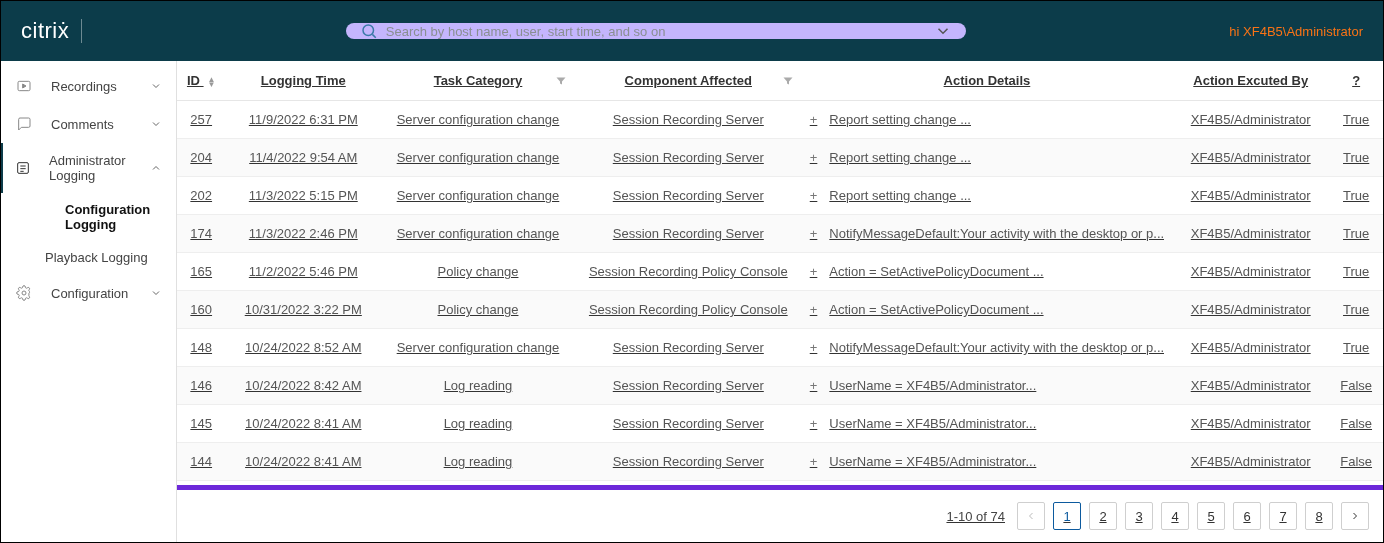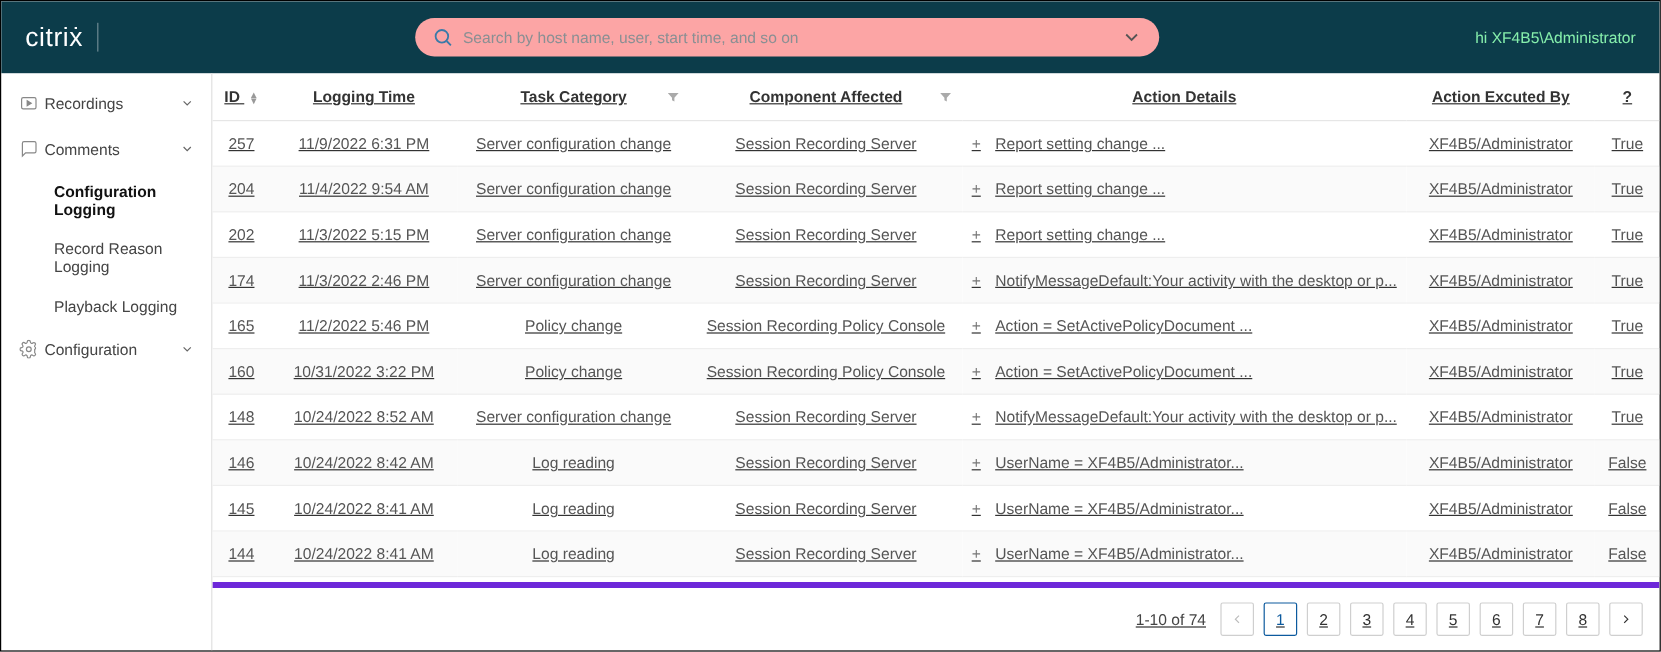--- a/index.html
+++ b/index.html
@@ -13,49 +13,49 @@
       align-items: center;
       padding: 0 20px;
       color: #fff;
     }
     .brand { display:flex; align-items:center; gap:12px; }
     .brand-logo { font-size:22px; font-weight:400; letter-spacing:0.5px; position:relative; }
     .brand-sep { width:1px; height:24px; background: rgba(255,255,255,0.4);}
     .brand-product { font-size:18px; font-weight:300; }
     .search-wrap { flex:1; display:flex; justify-content:center; }
     .search {
-      background:#fca5a5; border-radius:20px; height:32px;
+      background:#c4b5fd; border-radius:20px; height:16px;
       display:flex; align-items:center; padding:0 14px; width:620px;
       position:relative;
     }
     .search input {
       border:none; outline:none; flex:1; font-size:13px; color:#555;
       background:transparent; margin-left:8px;
     }
     .search input::placeholder{ color:#8a8f93; }
     .search-chevron { margin-left:auto; }
-    .user-greeting { font-size:13px; color:#86efac; white-space:nowrap; }
+    .user-greeting { font-size:13px; color:#f97316; white-space:nowrap; }
     
     
     .main { display:flex; height: calc(543px - 60px - 2px); }
     
     
     .sidebar {
       width:176px; border-right:1px solid #e0e0e0;
       padding-top:6px;
     }
     .side-item {
-      display:flex; align-items:center; gap:4px;
+      display:flex; align-items:center; gap:18px;
       padding:10px 14px; cursor:pointer; color:#444;
       position:relative;
     }
     .side-item .chev { margin-left:auto; }
     .side-icon { width:18px; height:18px; display:flex; align-items:center; justify-content:center; color:#666;}
     .side-sub { padding-left:44px; font-size:13px; color:#444; padding-top:9px; padding-bottom:9px; cursor:pointer;}
-    .side-sub.active { font-weight:600; color:#111;}
+    .side-sub.active { font-weight:600; color:#111;margin-left:20px;}
     .side-group-active { border-left:3px solid #0c3c4a; margin-left:-1px; padding-left:12px;}
     
     
     .content { flex:1; overflow:hidden; display:flex; flex-direction:column;text-decoration:underline; }
     .table { width:100%; border-collapse:collapse; }
     .thead th {
       text-align:center; font-weight:600; font-size:13px; color:#333;
       padding:12px 8px; border-bottom:1px solid #e6e6e6;
       position:relative;
     }
@@ -143,22 +143,37 @@
           </svg>
       </span>
       <span>Comments</span>
       <span class="chev">
         <svg width="12" height="12" viewBox="0 0 24 24" fill="none" stroke="#666" stroke-width="2">
             <polyline points="6 9 12 15 18 9"></polyline>
           </svg>
       </span>
     </div>
 
+    <div class="side-item side-group-active">
+      <span class="side-icon">
+        <svg width="16" height="16" viewBox="0 0 24 24" fill="none" stroke="#333" stroke-width="1.5">
+            <rect x="4" y="4" width="16" height="16" rx="2"></rect>
+            <line x1="8" y1="9" x2="16" y2="9"></line>
+            <line x1="8" y1="13" x2="16" y2="13"></line>
+            <line x1="8" y1="17" x2="13" y2="17"></line>
+          </svg>
+      </span>
+      <span>Administrator Logging</span>
+      <span class="chev">
+        <svg width="12" height="12" viewBox="0 0 24 24" fill="none" stroke="#666" stroke-width="2">
+            <polyline points="6 15 12 9 18 15"></polyline>
+          </svg>
+      </span>
+    </div>
     <div class="side-sub active">Configuration Logging</div>
-    <div class="side-sub">Record Reason Logging</div>
     <div class="side-sub">Playback Logging</div>
 
     <div class="side-item">
       <span class="side-icon">
         <svg width="16" height="16" viewBox="0 0 24 24" fill="none" stroke="#888" stroke-width="1.5">
             <circle cx="12" cy="12" r="3"></circle>
             <path d="M19.4 15a1.7 1.7 0 0 0 .34 1.87l.06.06a2 2 0 1 1-2.83 2.83l-.06-.06a1.7 1.7 0 0 0-1.87-.34 1.7 1.7 0 0 0-1 1.56V21a2 2 0 1 1-4 0v-.09a1.7 1.7 0 0 0-1-1.56 1.7 1.7 0 0 0-1.87.34l-.06.06a2 2 0 1 1-2.83-2.83l.06-.06a1.7 1.7 0 0 0 .34-1.87 1.7 1.7 0 0 0-1.56-1H3a2 2 0 1 1 0-4h.09a1.7 1.7 0 0 0 1.56-1 1.7 1.7 0 0 0-.34-1.87l-.06-.06a2 2 0 1 1 2.83-2.83l.06.06a1.7 1.7 0 0 0 1.87.34H9a1.7 1.7 0 0 0 1-1.56V3a2 2 0 1 1 4 0v.09a1.7 1.7 0 0 0 1 1.56 1.7 1.7 0 0 0 1.87-.34l.06-.06a2 2 0 1 1 2.83 2.83l-.06.06a1.7 1.7 0 0 0-.34 1.87V9c.66.27 1.09.91 1.09 1.62s-.43 1.35-1.09 1.62z"></path>
           </svg>
       </span>
       <span>Configuration</span>

